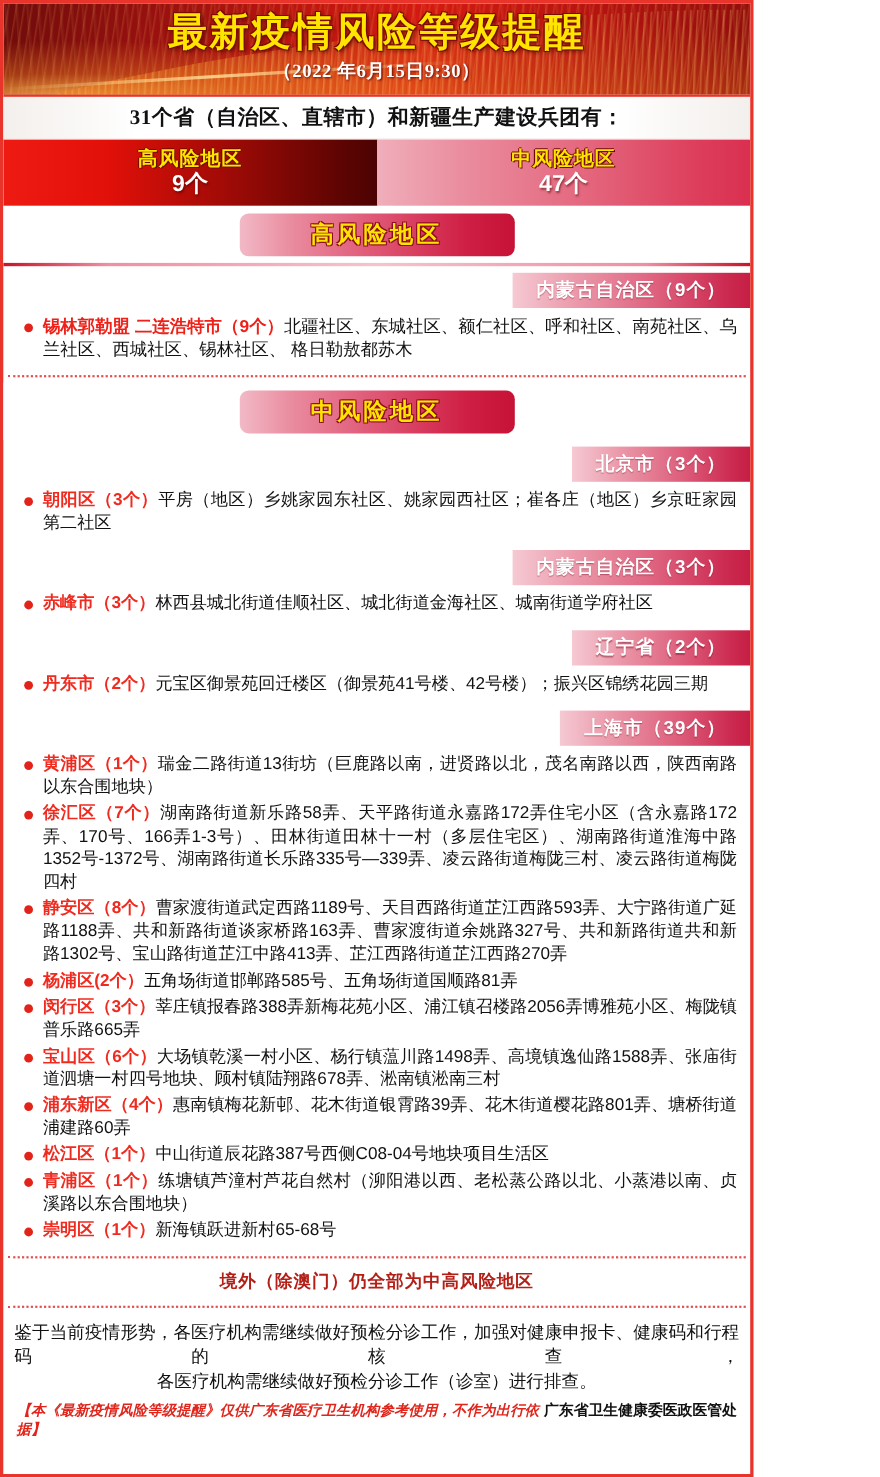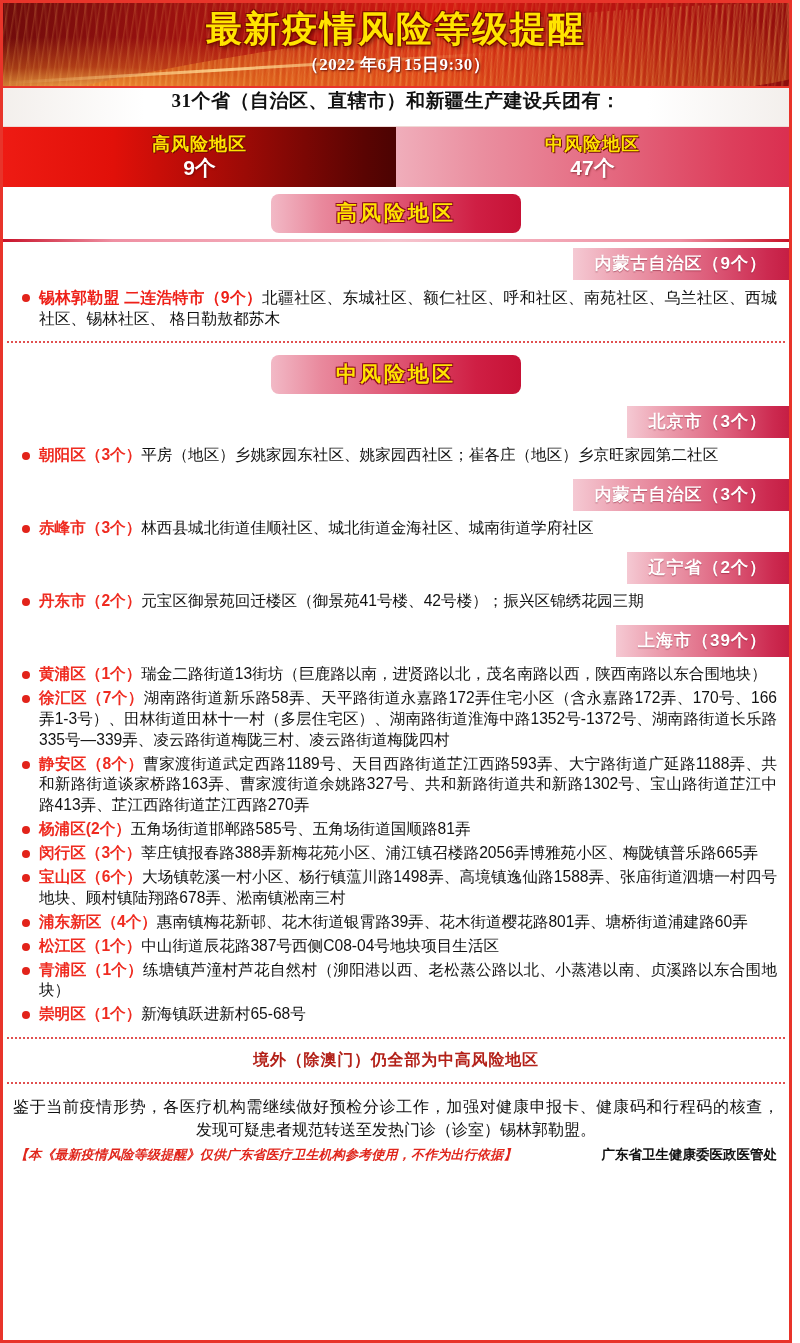--- a/index.html
+++ b/index.html
@@ -3,21 +3,21 @@
 <meta charset="utf-8">
 <title>最新疫情风险等级提醒</title>
 <style>
   * { box-sizing: border-box; margin: 0; padding: 0; }
   html, body {
     width: 800px;
     background: #ffffff;
     font-family: "Liberation Sans", "DejaVu Sans", sans-serif;
   }
   .poster {
-    width: 792px;
+    width: 685px;
     height: 1343px;
     position: relative;
     background: #ffffff;
     border: 3px solid #e8342a;
     overflow: hidden;
   }
 
   
   .banner {
     position: relative;
@@ -78,20 +78,21 @@
     color: #ffffff;
     letter-spacing: .5px;
     margin-top: 1px;
     text-shadow: 1px 1px 2px rgba(80,0,0,.8);
   }
 
   
   .subtitle-strip {
     height: 39px;
     display: flex;
+    align-items: center;
     justify-content: center;
     background: linear-gradient(90deg, #f3efec 0%, #ffffff 18%, #ffffff 82%, #f3efec 100%);
     border-bottom: 1px solid #f0d9d6;
   }
   .subtitle-text {
     font-family: "Liberation Serif", "DejaVu Serif", serif;
     font-size: 19px;
     font-weight: bold;
     color: #111111;
     letter-spacing: .5px;
@@ -375,21 +376,21 @@
 
   <div class="overseas">
     <span class="overseas-text">境外（除澳门）仍全部为中高风险地区</span>
   </div>
 
   <div class="dot-rule"></div>
 
   <div class="footer">
     <div class="footer-note">
       <span class="l1">鉴于当前疫情形势，各医疗机构需继续做好预检分诊工作，加强对健康申报卡、健康码和行程码的核查，</span>
-      <span class="l2">发现可疑患者规范转送至发热门诊（诊室）锡林郭勒盟。</span>
+      <span class="l2">各医疗机构需继续做好预检分诊工作（诊室）进行排查。</span>
     </div>
     <div class="footer-bottom">
       <span class="disclaimer">【本《最新疫情风险等级提醒》仅供广东省医疗卫生机构参考使用，不作为出行依据】</span>
       <span class="issuer">广东省卫生健康委医政医管处</span>
     </div>
   </div>
 
 </div>
 
 </body></html>

